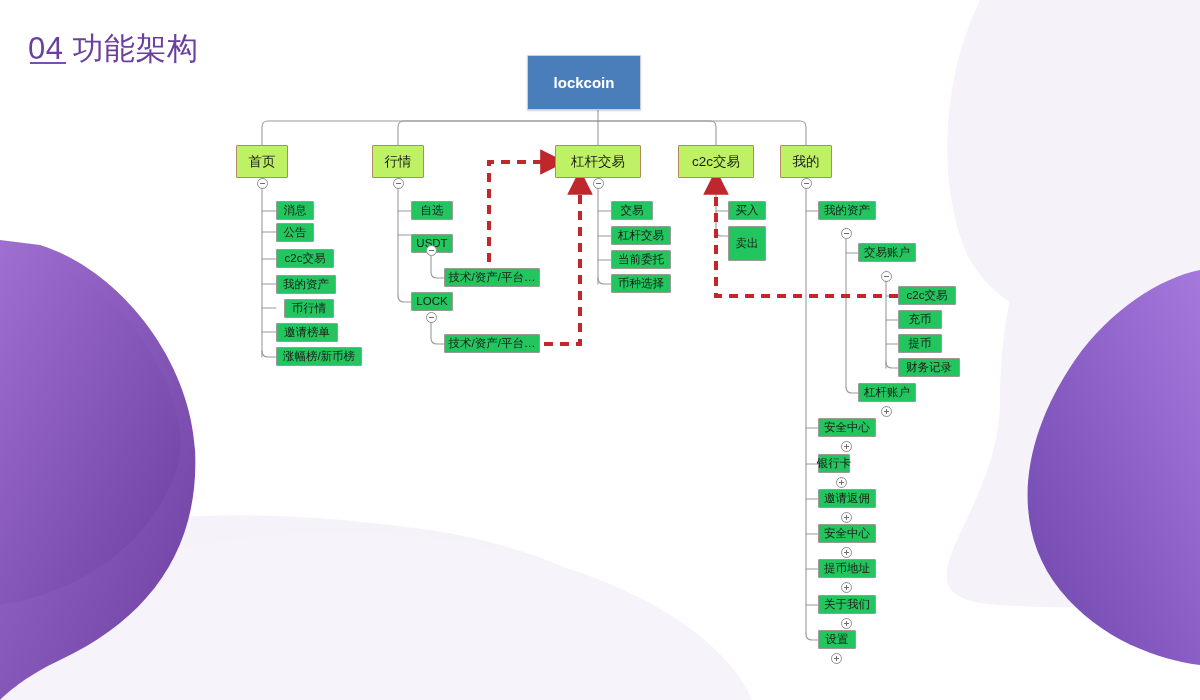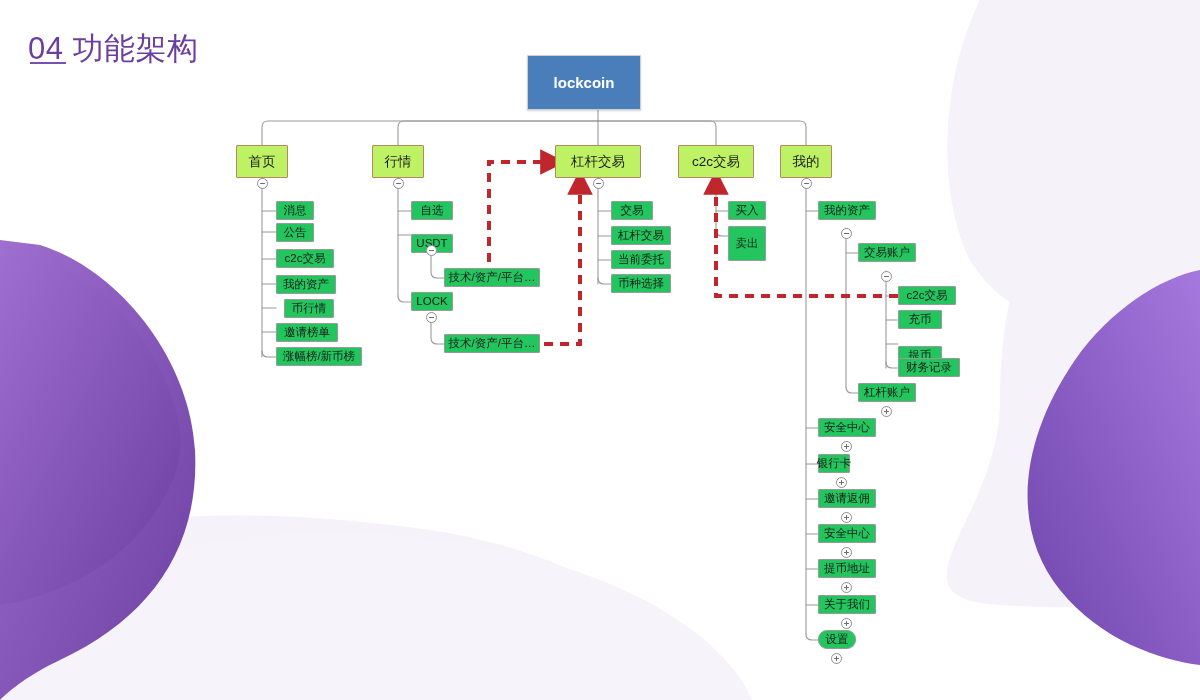--- a/index.html
+++ b/index.html
@@ -282,21 +282,21 @@
     <div class="marker minus" style="left:881px;top:271px;">
         <i class="h"></i>
       </div>
 
     <div class="node lvl4" style="left:898px;top:286px;width:58px;height:19px;">
         <span>c2c交易</span>
       </div>
     <div class="node lvl4" style="left:898px;top:310px;width:44px;height:19px;">
         <span>充币</span>
       </div>
-    <div class="node lvl4" style="left:898px;top:334px;width:44px;height:19px;margin-top:12px;">
+    <div class="node lvl4" style="left:898px;top:334px;width:44px;height:19px;">
         <span>提币</span>
       </div>
     <div class="node lvl4" style="left:898px;top:358px;width:62px;height:19px;">
         <span>财务记录</span>
       </div>
 
     <div class="node lvl3" style="left:858px;top:383px;width:58px;height:19px;">
         <span>杠杆账户</span>
       </div>
     <div class="marker plus" style="left:881px;top:406px;">
@@ -345,21 +345,21 @@
       </div>
 
     <div class="node lvl2" style="left:818px;top:595px;width:58px;height:19px;">
         <span>关于我们</span>
       </div>
     <div class="marker plus" style="left:841px;top:618px;">
         <i class="h"></i>
         <i class="v"></i>
       </div>
 
-    <div class="node lvl2" style="left:818px;top:630px;width:38px;height:19px;border-radius:9px;">
+    <div class="node lvl2" style="left:818px;top:630px;width:38px;height:19px;">
         <span>设置</span>
       </div>
     <div class="marker plus" style="left:831px;top:653px;">
         <i class="h"></i>
         <i class="v"></i>
       </div>
 
   </div>
 </div>
 

